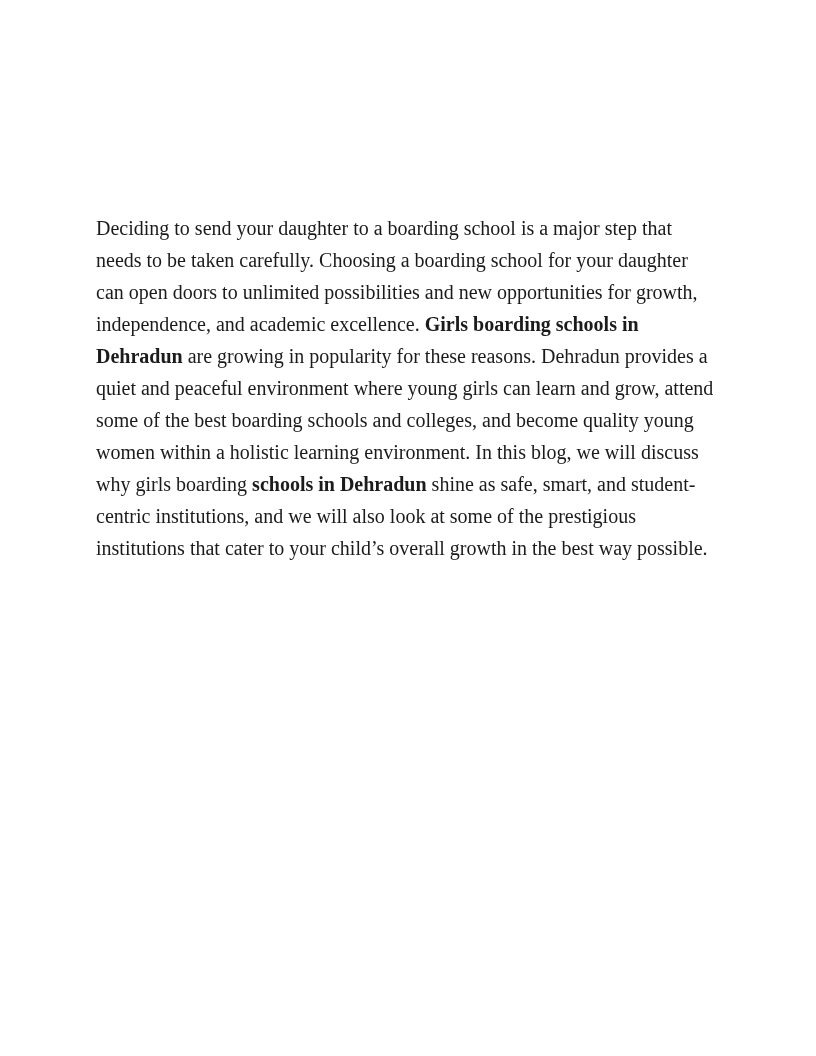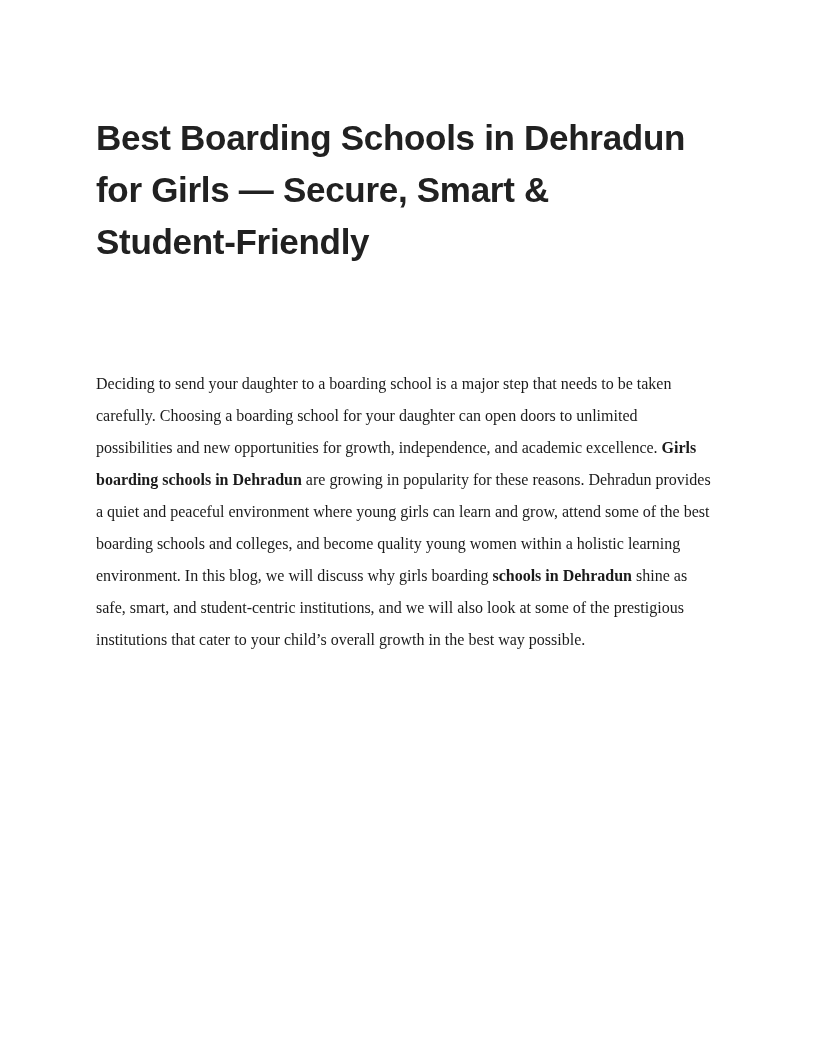--- a/index.html
+++ b/index.html
@@ -34,35 +34,34 @@
     font-size: 35px;
     line-height: 52px;
     color: #212121;
     letter-spacing: -0.3px;
     margin: 0;
     max-width: 600px;
   }
   .body-para {
     margin: 0;
     font-family: "Liberation Serif", serif;
-    font-size: 16px;
+    font-size: 20px;
     line-height: 32px;
     color: #1b1b1b;
     text-align: left;
     max-width: 620px;
   }
   .spacer-after-title {
     height: 100px;
   }
   .body-para b {
     font-weight: bold;
   }
 </style>
 </head>
 <body>
 
 <div class="page">
   <div class="content">
-    <h1 class="doc-title">Best Boarding Schools in Dehradun for Girls — Secure, Smart &amp; Student-Friendly</h1>
     <div class="spacer-after-title"></div>
     <p class="body-para" id="para-1"><span>Deciding to send your daughter to a boarding school is a major step that needs to be taken carefully. Choosing a boarding school for your daughter can open doors to unlimited possibilities and new opportunities for growth, independence, and academic excellence. </span><b>Girls boarding schools in Dehradun</b><span> are growing in popularity for these reasons. Dehradun provides a quiet and peaceful environment where young girls can learn and grow, attend some of the best boarding schools and colleges, and become quality young women within a holistic learning environment. In this blog, we will discuss why girls boarding </span><b>schools in Dehradun</b><span> shine as safe, smart, and student-centric institutions, and we will also look at some of the prestigious institutions that cater to your child’s overall growth in the best way possible.</span></p>
   </div>
 </div>
 
 </body></html>

